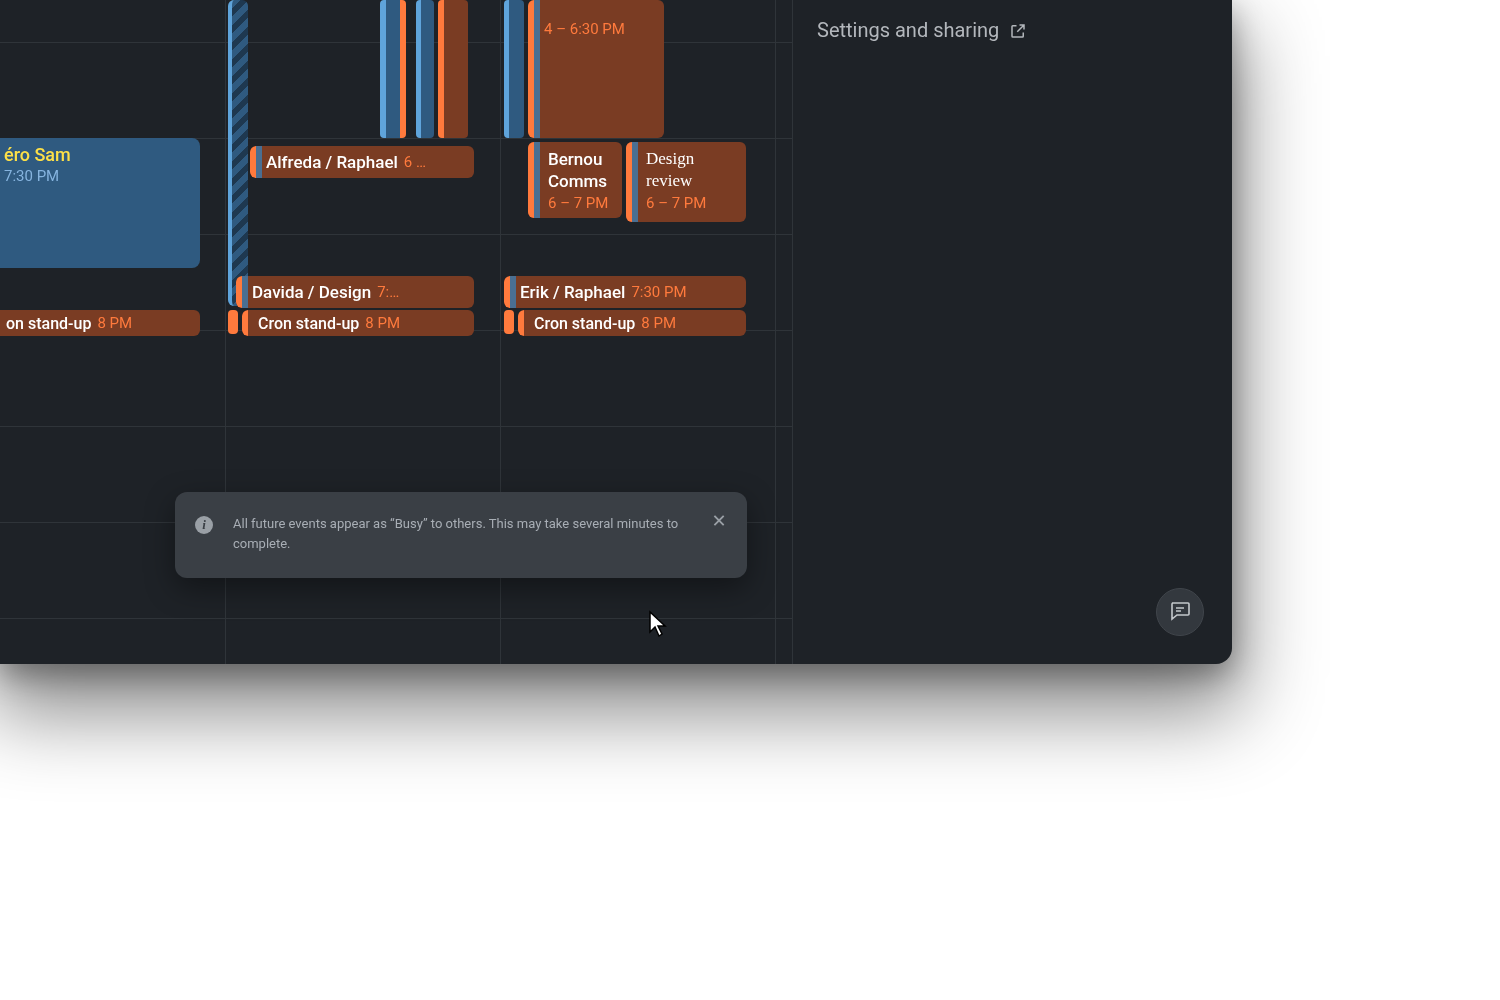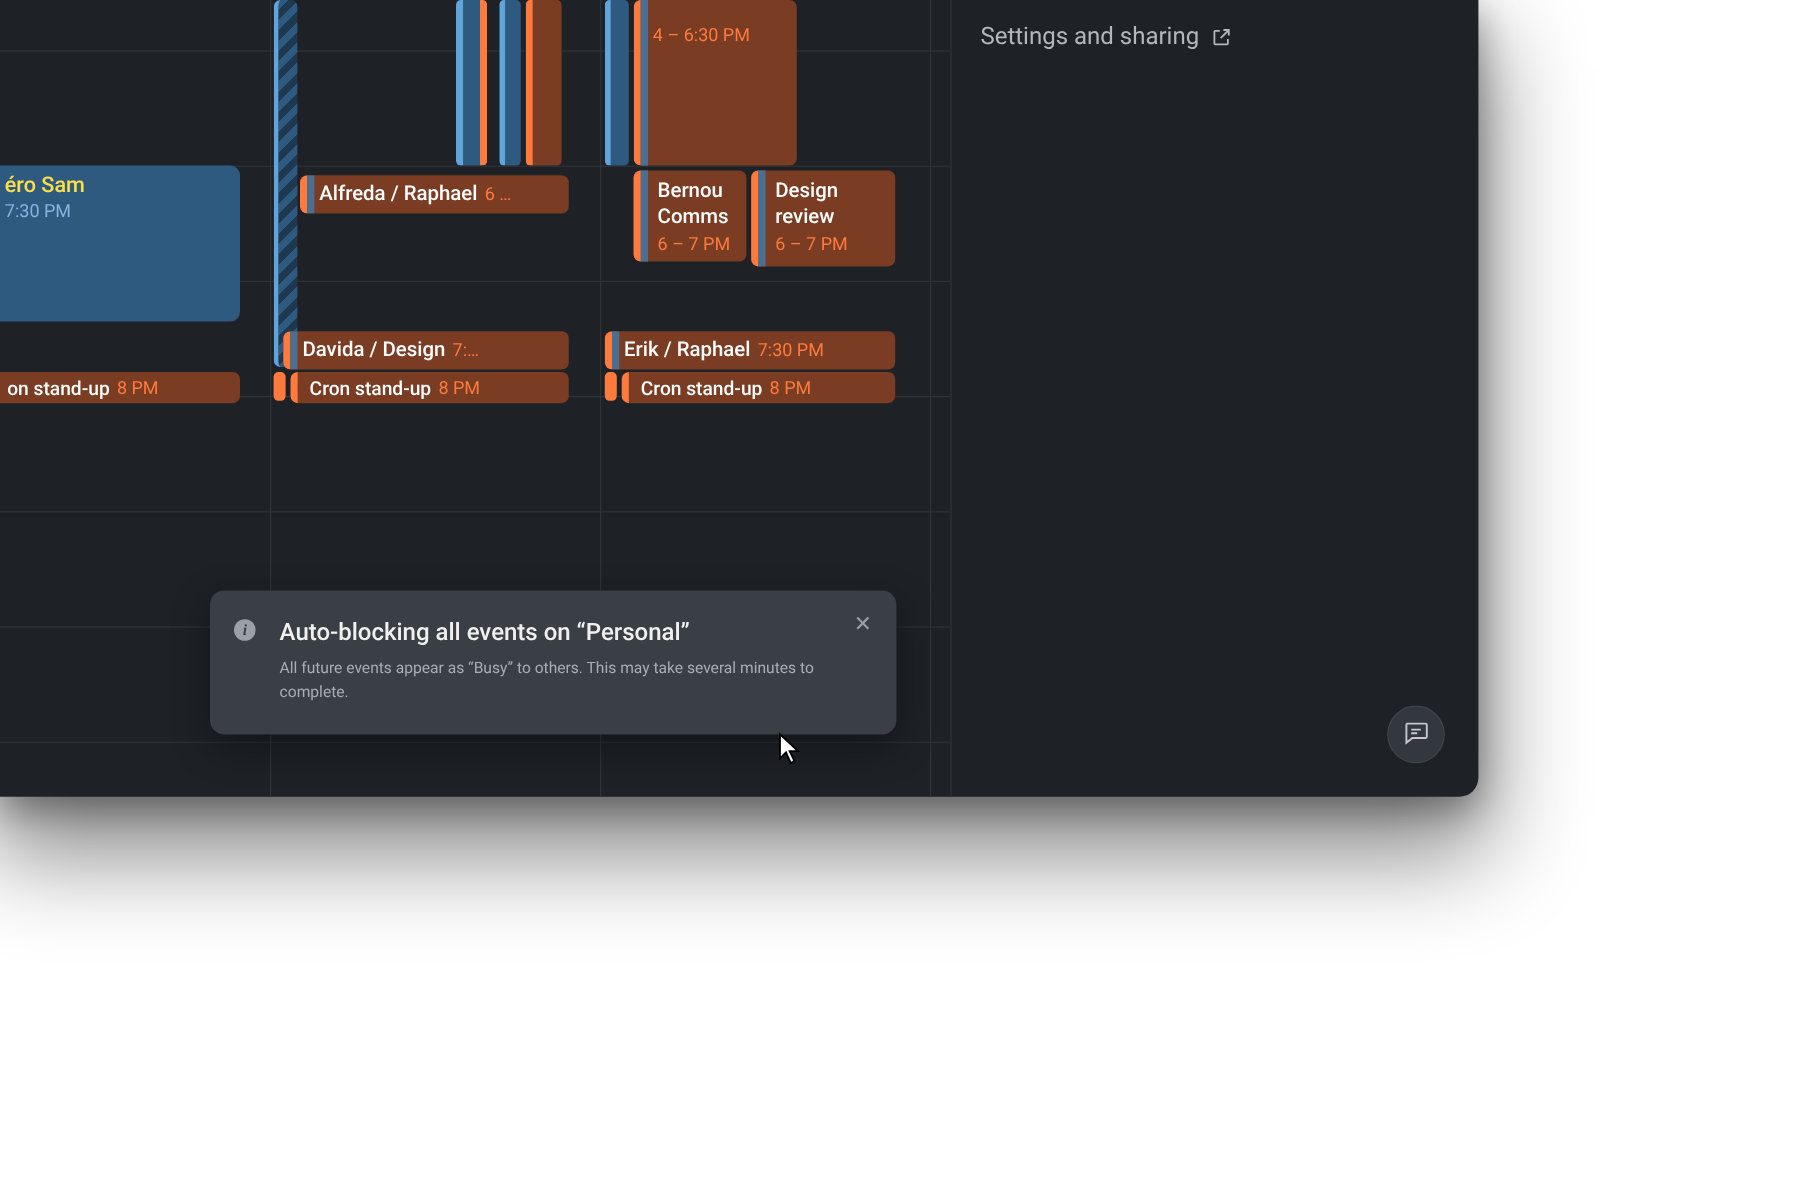--- a/index.html
+++ b/index.html
@@ -267,21 +267,21 @@
 
     <div class="vert-event" style="left:528px; top:142px; width:94px; height:76px;">
       <span class="accent"></span>
       <span class="secondary-accent"></span>
       <span class="title" style="white-space:normal;">Bernou Comms</span>
       <span class="time">6 – 7 PM</span>
     </div>
     <div class="vert-event" style="left:626px; top:142px; width:120px; height:80px;">
       <span class="accent"></span>
       <span class="secondary-accent"></span>
-      <span class="title" style="white-space:normal;">Design review</span>
+      <span class="title" style="white-space:normal;font-family:Liberation Serif, serif;">Design review</span>
       <span class="time">6 – 7 PM</span>
     </div>
 
     <div class="event orange" style="left:504px; top:276px; width:242px; height:32px;">
       <span class="accent"></span>
       <span class="secondary-accent"></span>
       <span class="title">Erik / Raphael</span>
       <span class="time">7:30 PM</span>
     </div>
     <div class="sliver orange" style="left:504px; top:310px; width:10px; height:24px; border-radius:4px;"></div>
@@ -299,21 +299,20 @@
         <svg viewBox="0 0 24 24">
             <path d="M14 4h6v6M20 4l-9 9M19 14v5a1 1 0 0 1-1 1H5a1 1 0 0 1-1-1V6a1 1 0 0 1 1-1h5"></path>
           </svg>
       </span>
     </div>
   </div>
 
   <div class="toast">
     <div class="info-icon">i</div>
     <div class="close">✕</div>
-    <h3>Auto-blocking all events on “Personal”</h3>
     <p>All future events appear as “Busy” to others. This may take several minutes to complete.</p>
   </div>
 
   <div class="chat-fab">
     <span>
       <svg viewBox="0 0 24 24">
           <path d="M4 5h16a1 1 0 0 1 1 1v10a1 1 0 0 1-1 1H9l-5 4V6a1 1 0 0 1 1-1zM8 10h8M8 13h5"></path>
         </svg>
     </span>
   </div>

